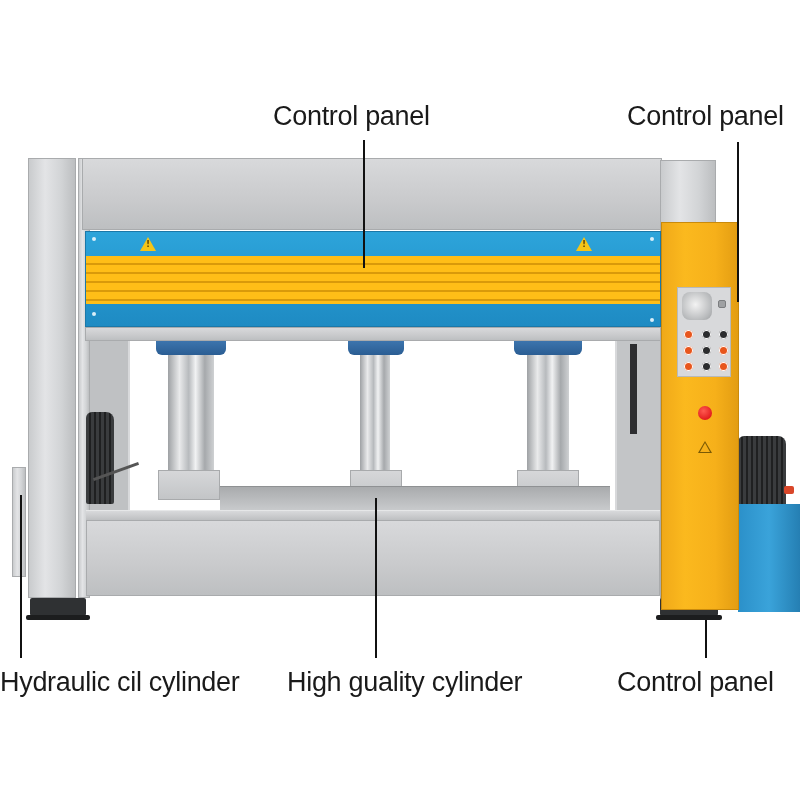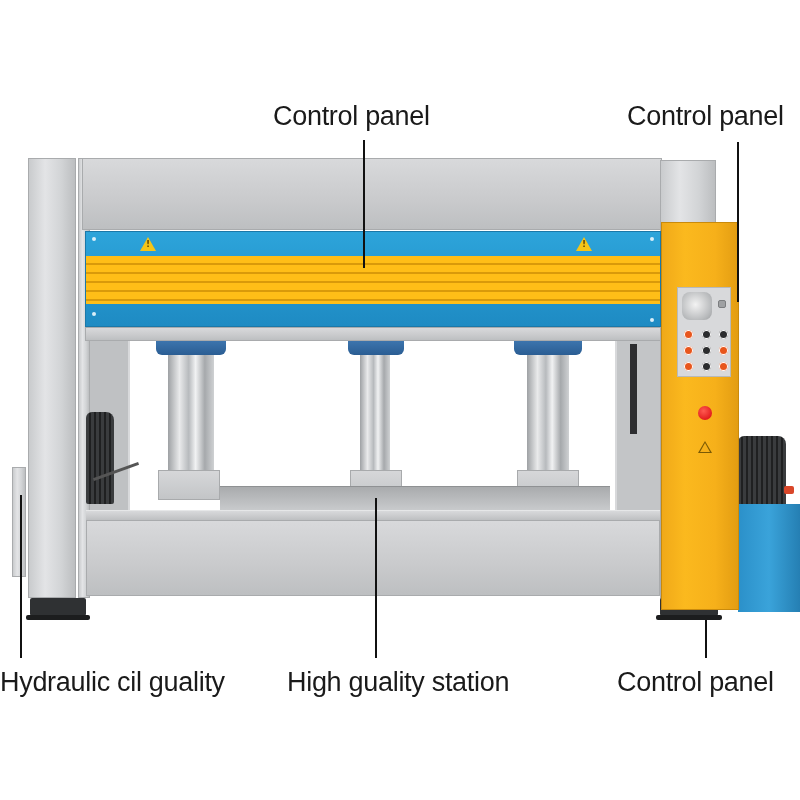--- a/index.html
+++ b/index.html
@@ -127,15 +127,15 @@
 </div>
 
 <div class="leader" style="left:363px;top:140px;height:128px;"></div>
 <div class="leader" style="left:737px;top:142px;height:160px;"></div>
 <div class="leader" style="left:20px;top:495px;height:163px;"></div>
 <div class="leader" style="left:375px;top:498px;height:160px;"></div>
 <div class="leader" style="left:705px;top:620px;height:38px;"></div>
 
 <div class="label" style="left:273px;top:100px;">Control panel</div>
 <div class="label" style="left:627px;top:100px;">Control panel</div>
-<div class="label" style="left:0px;top:666px;">Hydraulic cil guality</div>
-<div class="label" style="left:287px;top:666px;">High guality station</div>
+<div class="label" style="left:0px;top:666px;">Hydraulic cil cylinder</div>
+<div class="label" style="left:287px;top:666px;">High guality cylinder</div>
 <div class="label" style="left:617px;top:666px;">Control panel</div>
 
 </body></html>

